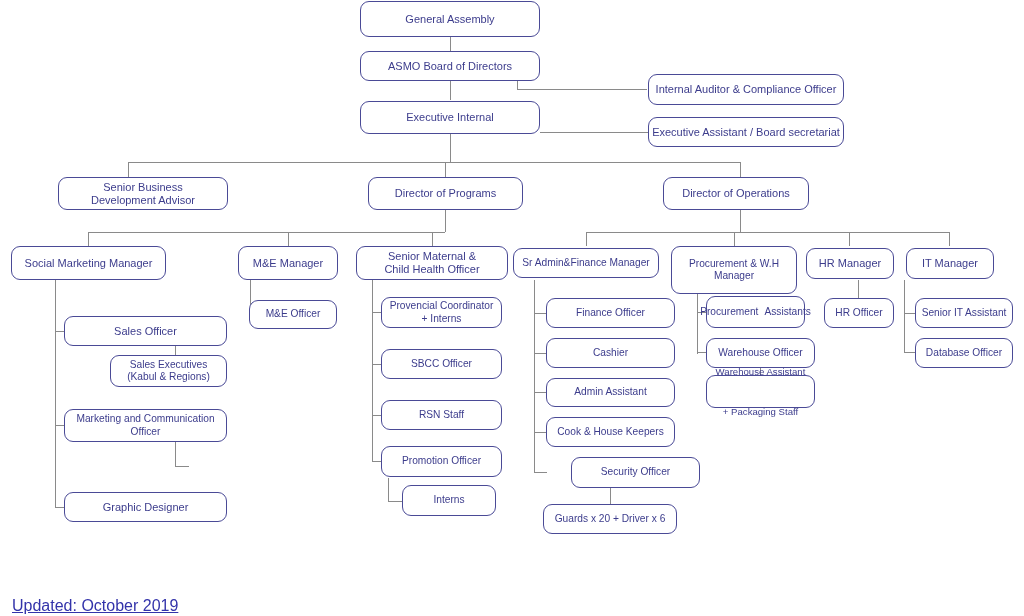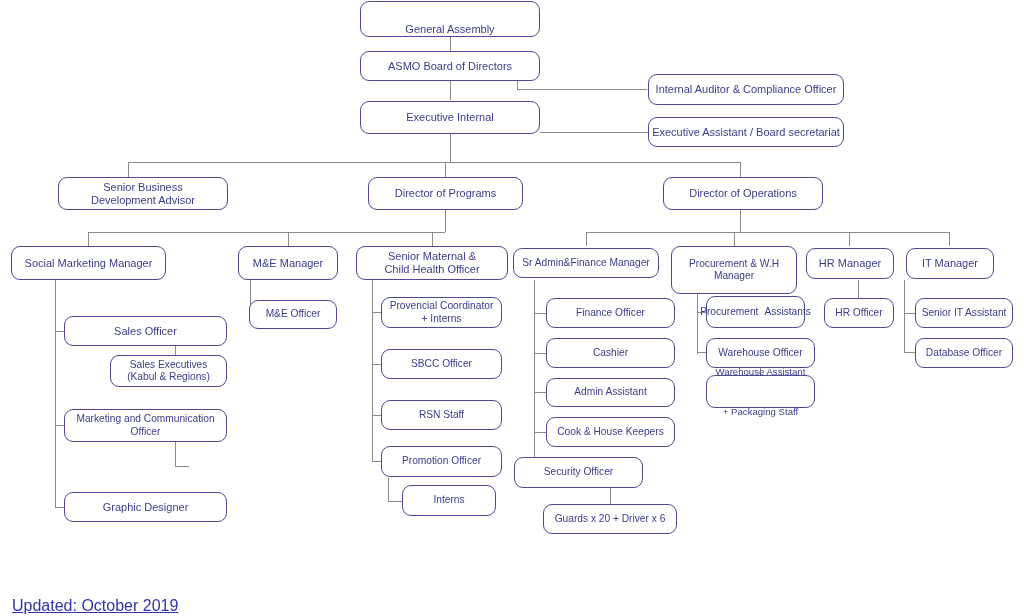--- a/index.html
+++ b/index.html
@@ -113,21 +113,21 @@
   <div class="ln lnh" style="left:697px;top:352px;width:10px;"></div>
 
   <div class="ln lnv" style="left:760px;top:368px;height:15px;"></div>
 
   <div class="ln lnv" style="left:858px;top:280px;height:32px;"></div>
 
   <div class="ln lnv" style="left:904px;top:280px;height:72px;"></div>
   <div class="ln lnh" style="left:904px;top:313px;width:12px;"></div>
   <div class="ln lnh" style="left:904px;top:352px;width:12px;"></div>
 
-  <div class="node f11" style="left:360px;top:1px;width:180px;height:36px;align-items:flex-end;">
+  <div class="node f11" style="left:360px;top:1px;width:180px;height:36px;">
     <span>General Assembly</span>
   </div>
 
   <div class="node f11" style="left:360px;top:51px;width:180px;height:30px;">
     <span>ASMO Board of Directors</span>
   </div>
 
   <div class="node f11" style="left:648px;top:74px;width:196px;height:31px;">
     <span>Internal Auditor &amp; Compliance Officer</span>
   </div>
@@ -142,21 +142,21 @@
 
   <div class="node f11" style="left:58px;top:177px;width:170px;height:33px;flex-direction:column;">
     <span>Senior Business</span>
     <span>Development Advisor</span>
   </div>
 
   <div class="node f11" style="left:368px;top:177px;width:155px;height:33px;">
     <span>Director of Programs</span>
   </div>
 
-  <div class="node f11" style="left:663px;top:177px;width:160px;height:33px;">
+  <div class="node f11" style="left:663px;top:177px;width:146px;height:33px;">
     <span>Director of Operations</span>
   </div>
 
   <div class="node f11" style="left:11px;top:246px;width:155px;height:34px;">
     <span>Social Marketing Manager</span>
   </div>
 
   <div class="node f11" style="left:238px;top:246px;width:100px;height:34px;">
     <span>M&amp;E Manager</span>
   </div>
@@ -236,21 +236,21 @@
   </div>
 
   <div class="node f10" style="left:546px;top:378px;width:129px;height:29px;">
     <span>Admin Assistant</span>
   </div>
 
   <div class="node f10" style="left:546px;top:417px;width:129px;height:30px;">
     <span>Cook &amp; House Keepers</span>
   </div>
 
-  <div class="node f10" style="left:514px;top:457px;width:129px;height:31px;">
+  <div class="node f10" style="left:571px;top:457px;width:129px;height:31px;">
     <span>Security Officer</span>
   </div>
 
   <div class="node f10" style="left:543px;top:504px;width:134px;height:30px;">
     <span>Guards x 20 + Driver x 6</span>
   </div>
 
   <div class="node f10" style="left:706px;top:296px;width:99px;height:32px;">
     <span>Procurement</span>
     <span>Assistants</span>

